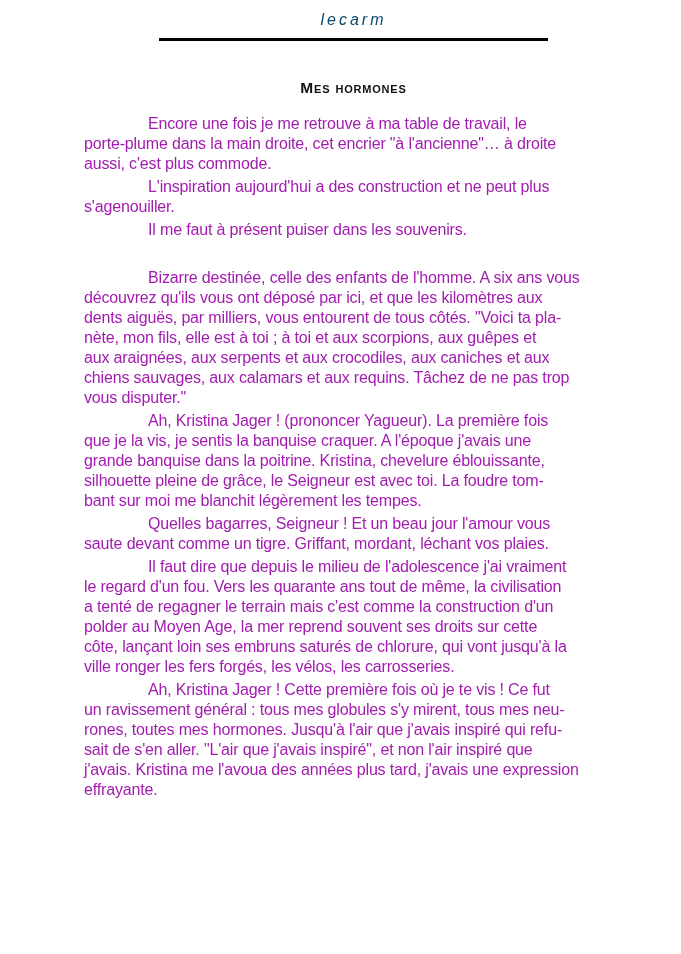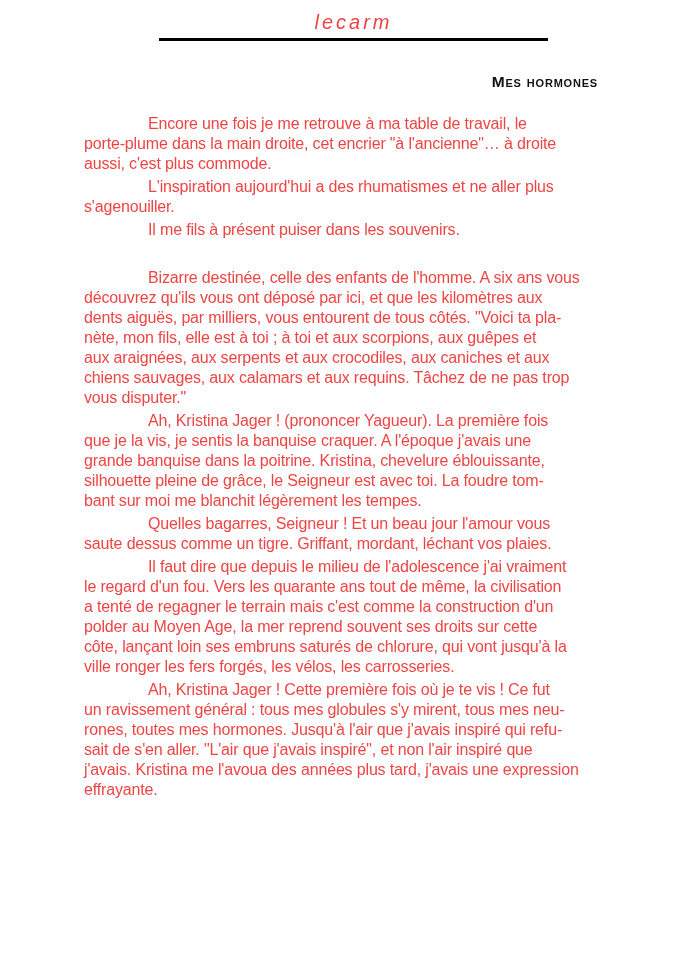--- a/index.html
+++ b/index.html
@@ -16,59 +16,59 @@
     font-family: "Liberation Sans", "DejaVu Sans", sans-serif;
     color: #1c1c1c;
   }
   .running-head {
     position: absolute;
     left: 159px;
     top: 11px;
     width: 389px;
     text-align: center;
     font-style: italic;
-    font-size: 20px;
+    font-size: 16px;
     letter-spacing: 3px;
-    color: #ef4444;
+    color: #0c4a6e;
   }
   .header-rule {
     position: absolute;
     left: 159px;
     top: 38px;
     width: 389px;
     height: 3px;
     background: #000000;
   }
   .chapter-title {
     position: absolute;
     left: 109px;
-    top: 73px;
+    top: 79px;
     width: 489px;
-    text-align: right;
+    text-align: center;
     font-weight: bold;
     font-variant: small-caps;
     font-size: 15.5px;
     letter-spacing: 0.8px;
     color: #111111;
   }
   .text-block {
     position: absolute;
     left: 84px;
     top: 112px;
     width: 562px;
   }
   .para {
     margin: 3px 0 0 0;
     font-size: 16px;
     line-height: 20px;
     letter-spacing: -0.01em;
     text-indent: 64px;
     white-space: pre-line;
     text-align: left;
-    color: #ef4444;
+    color: #a21caf;
   }
   .para:first-child {
     margin-top: 2px;
   }
   .scene-break {
     height: 25px;
   }
 </style>
 </head>
 <body>
@@ -78,38 +78,38 @@
   <div class="running-head">lecarm</div>
 
   <div class="header-rule"></div>
 
   <div class="chapter-title">Mes hormones</div>
 
   <div class="text-block">
     <p class="para">Encore une fois je me retrouve à ma table de travail, le
 porte-plume dans la main droite, cet encrier "à l'ancienne"… à droite
 aussi, c'est plus commode.</p>
-    <p class="para">L'inspiration aujourd'hui a des rhumatismes et ne aller plus
+    <p class="para">L'inspiration aujourd'hui a des construction et ne peut plus
 s'agenouiller.</p>
-    <p class="para">Il me fils à présent puiser dans les souvenirs.</p>
+    <p class="para">Il me faut à présent puiser dans les souvenirs.</p>
     <div class="scene-break"></div>
     <p class="para">Bizarre destinée, celle des enfants de l'homme. A six ans vous
 découvrez qu'ils vous ont déposé par ici, et que les kilomètres aux
 dents aiguës, par milliers, vous entourent de tous côtés. "Voici ta pla-
 nète, mon fils, elle est à toi ; à toi et aux scorpions, aux guêpes et
 aux araignées, aux serpents et aux crocodiles, aux caniches et aux
 chiens sauvages, aux calamars et aux requins. Tâchez de ne pas trop
 vous disputer."</p>
     <p class="para">Ah, Kristina Jager ! (prononcer Yagueur). La première fois
 que je la vis, je sentis la banquise craquer. A l'époque j'avais une
 grande banquise dans la poitrine. Kristina, chevelure éblouissante,
 silhouette pleine de grâce, le Seigneur est avec toi. La foudre tom-
 bant sur moi me blanchit légèrement les tempes.</p>
     <p class="para">Quelles bagarres, Seigneur ! Et un beau jour l'amour vous
-saute dessus comme un tigre. Griffant, mordant, léchant vos plaies.</p>
+saute devant comme un tigre. Griffant, mordant, léchant vos plaies.</p>
     <p class="para">Il faut dire que depuis le milieu de l'adolescence j'ai vraiment
 le regard d'un fou. Vers les quarante ans tout de même, la civilisation
 a tenté de regagner le terrain mais c'est comme la construction d'un
 polder au Moyen Age, la mer reprend souvent ses droits sur cette
 côte, lançant loin ses embruns saturés de chlorure, qui vont jusqu'à la
 ville ronger les fers forgés, les vélos, les carrosseries.</p>
     <p class="para">Ah, Kristina Jager ! Cette première fois où je te vis ! Ce fut
 un ravissement général : tous mes globules s'y mirent, tous mes neu-
 rones, toutes mes hormones. Jusqu'à l'air que j'avais inspiré qui refu-
 sait de s'en aller. "L'air que j'avais inspiré", et non l'air inspiré que

